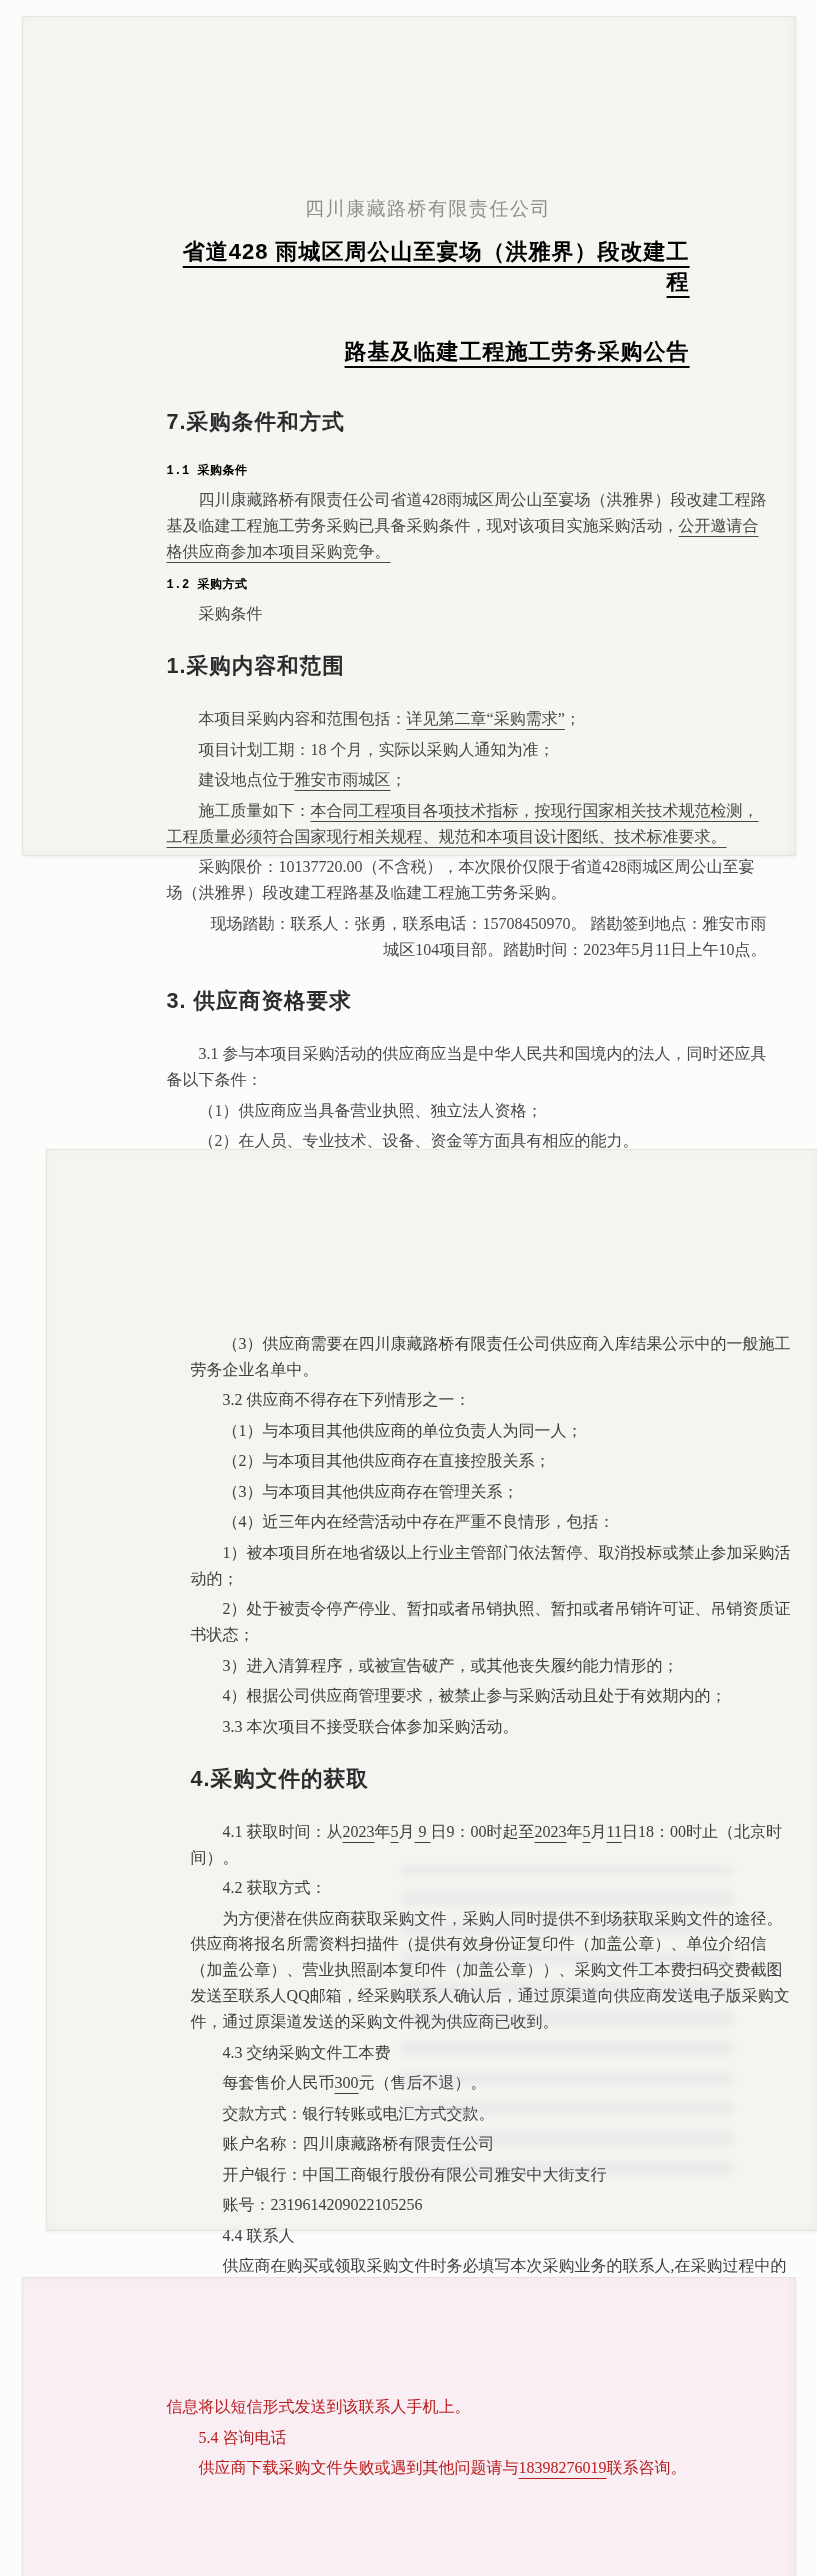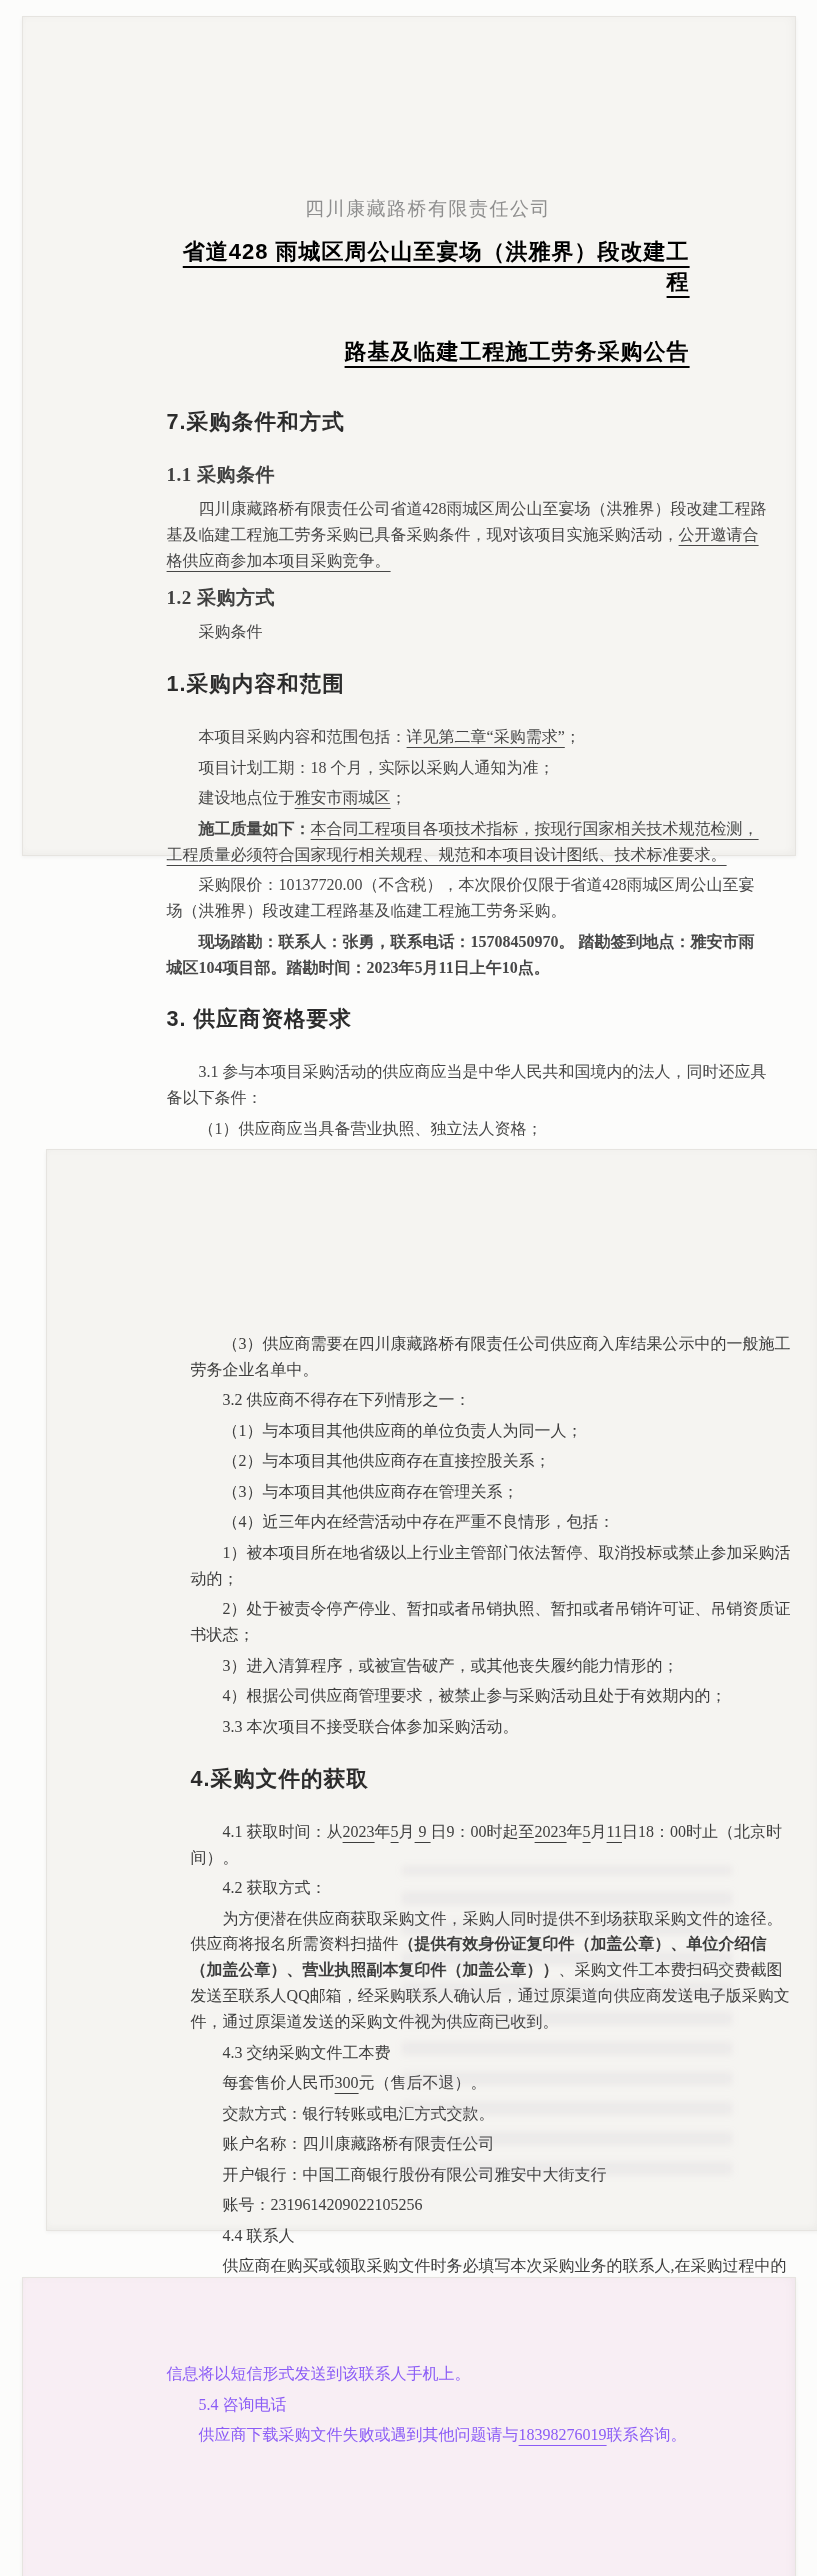--- a/index.html
+++ b/index.html
@@ -19,43 +19,44 @@
   #page-1{top:15.5px;height:840px;background:#f6f5f2;}
   #page-2{top:1149px;height:1082px;background:#f5f4f1;margin-left:24px;}
   #page-3{top:2277px;height:1176px;background:#f8eef4;}
   .page-content{
     position:relative;
     padding:0 28px 0 144px;
     font-size:16px;
   }
   #page-1 .page-content{color:#474747;padding-top:179px;}
   #page-2 .page-content{color:#3d3d3d;padding-top:181px;}
-  #page-3 .page-content{color:#8b5cf6;padding-top:83px;}
+  #page-3 .page-content{color:#b91c1c;padding-top:116px;}
   p.line{margin:0 0 4.6px;line-height:1.62;}
   .indent{text-indent:2em;}
-  .bold{font-weight:bold;}
+  .bold{font-weight:normal;text-align:right;}
   .u{text-decoration:underline;text-decoration-thickness:1px;text-underline-offset:4.6px;}
   .company-header{
     font-size:19px;color:#8e8e8e;letter-spacing:1.5px;
     text-align:center;padding-right:77px;margin:0 0 15.5px;
   }
   .doc-title{
     font-family:"Liberation Sans", sans-serif;
     font-size:22px;font-weight:bold;color:#000000;letter-spacing:1px;
     text-align:right;padding-right:77px;margin:0 0 40px;
     text-decoration:underline;text-decoration-thickness:1.5px;text-underline-offset:7.2px;
   }
   .section-heading{
     font-family:"Liberation Sans", sans-serif;
     font-size:21.6px;font-weight:bold;color:#2c2c2c;letter-spacing:1px;
     margin:24px 0 26px;
   }
   .sub-heading{
-    font-size:19px;font-weight:bold;color:#404040;letter-spacing:0.5px;
+    font-size:12px;font-weight:bold;color:#000000;letter-spacing:0.5px;
     margin:11.3px 0 8.2px;
+    font-family:Liberation Mono, monospace;
   }
   
   .smudge{
     position:absolute;left:355px;top:716px;width:330px;height:309px;
     background:repeating-linear-gradient(0deg, rgba(158,148,168,.10) 0 13.4px, rgba(0,0,0,0) 13.4px 30px);
     filter:blur(3.6px);pointer-events:none;
   }
 </style>
 </head>
 <body>

